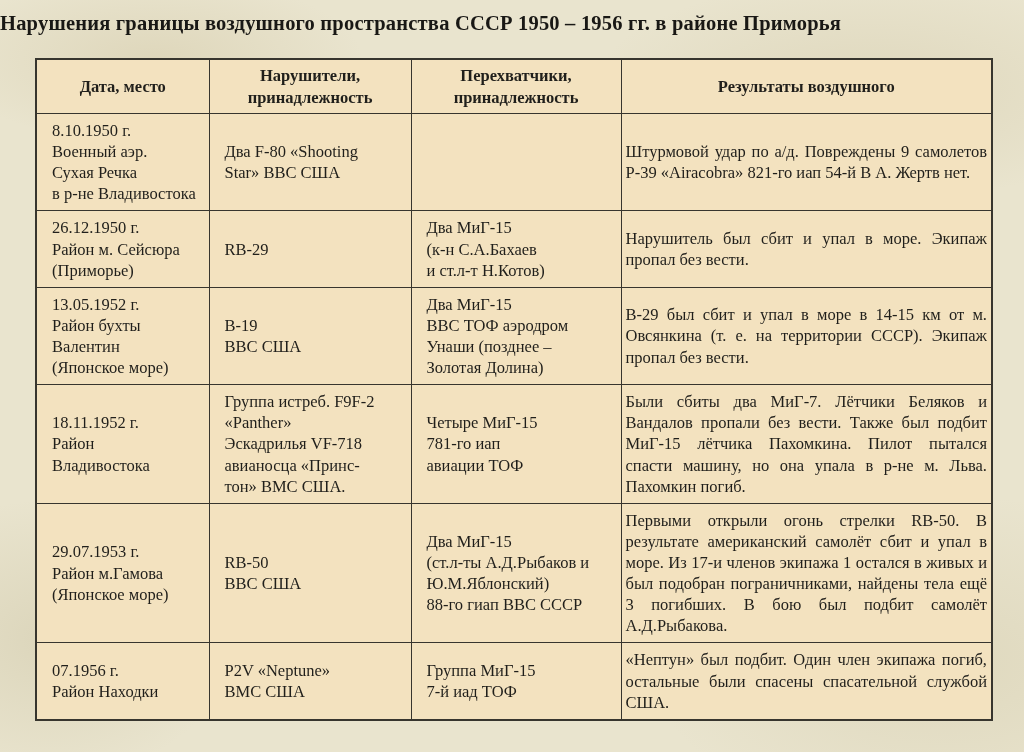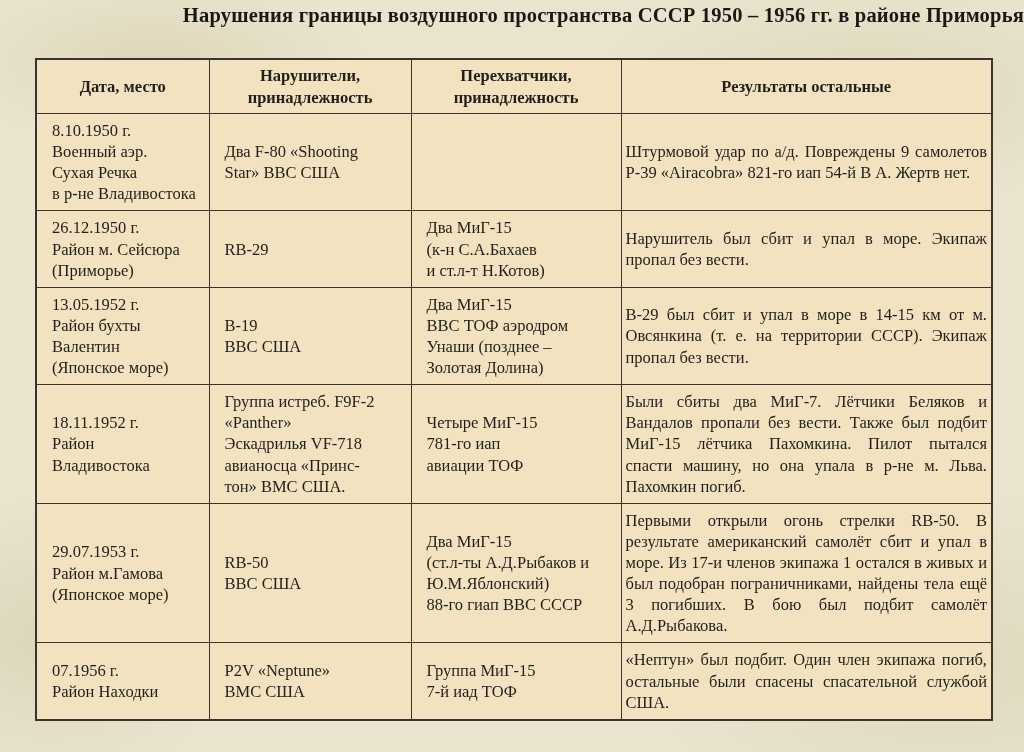--- a/index.html
+++ b/index.html
@@ -10,22 +10,22 @@
     background-image:
       radial-gradient(ellipse 300px 120px at 15% 8%, rgba(190,175,130,.25), transparent 70%),
       radial-gradient(ellipse 400px 160px at 85% 12%, rgba(185,170,125,.22), transparent 70%),
       radial-gradient(ellipse 260px 200px at 5% 85%, rgba(180,170,130,.25), transparent 70%),
       radial-gradient(ellipse 420px 240px at 92% 88%, rgba(186,174,132,.22), transparent 70%),
       radial-gradient(ellipse 600px 300px at 50% 50%, rgba(240,236,214,.35), transparent 75%);
     color:#21201c;
   }
   .page{position:absolute;inset:0;}
   .title{
-    position:absolute;top:4px;left:0;width:100%;
-    text-align:right;font-weight:bold;font-size:20.5px;letter-spacing:.2px;
+    position:absolute;top:12px;left:0;width:100%;
+    text-align:left;font-weight:bold;font-size:20.5px;letter-spacing:.2px;
     color:#191815;
   }
   table.incidents{
     position:absolute;left:35px;top:58px;width:956px;
     border-collapse:collapse;table-layout:fixed;
     background:#f3e2bf;
     border:2.5px solid #37352e;
   }
   col.c1{width:173px;} col.c2{width:202px;} col.c3{width:210px;} col.c4{width:371px;}
   th,td{
@@ -58,21 +58,21 @@
         <col class="c3">
         <col class="c4">
     </colgroup>
     <thead>
       <tr>
         <th>Дата, место</th>
         <th>Нарушители,
 принадлежность</th>
         <th>Перехватчики,
 принадлежность</th>
-        <th>Результаты остальные</th>
+        <th>Результаты воздушного</th>
       </tr>
     </thead>
     <tbody>
   <tr class="r1">
     <td>8.10.1950 г.
 Военный аэр.
 Сухая Речка
 в р-не Владивостока</td>
     <td>Два F-80 «Shooting
 Star» ВВС США</td>

